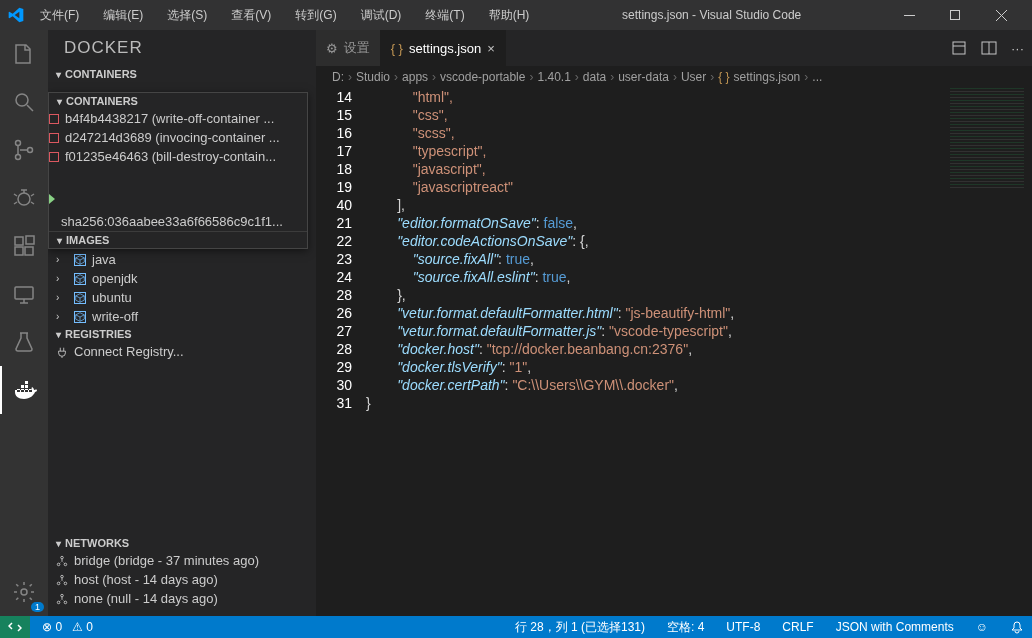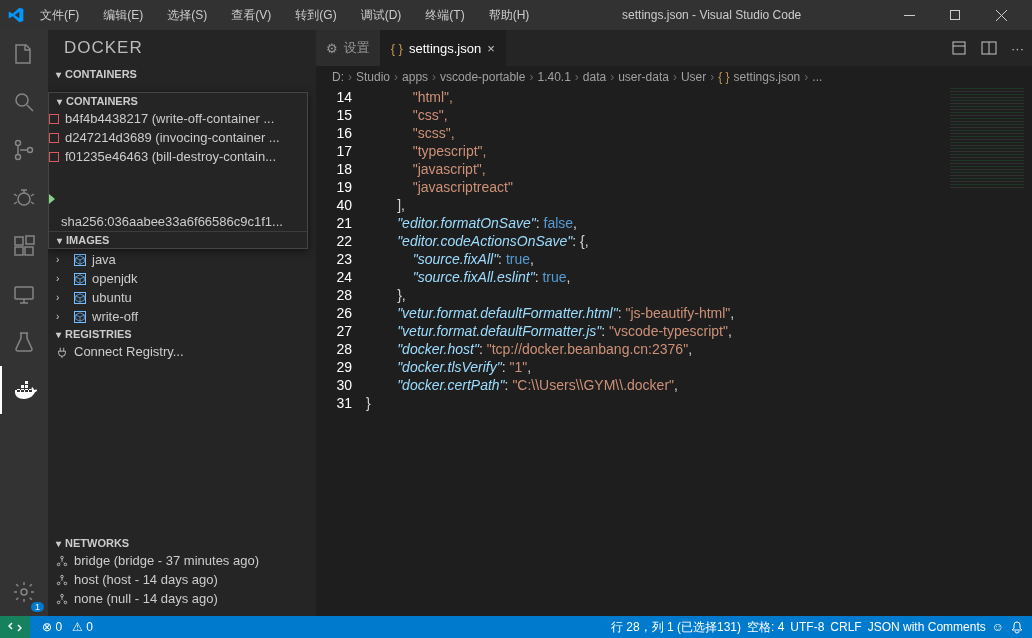--- a/index.html
+++ b/index.html
@@ -63,21 +63,21 @@
 .tok-key { color: #9cdcfe; font-style: italic; }
 .tok-bool { color: #569cd6; }
 .tok-punc { color: #d4d4d4; }
 
 .minimap { position: absolute; right: 0; top: 0; width: 90px; height: 140px; background: linear-gradient(#1e1e1e 0%, #1e1e1e 100%); opacity: 0.6; }
 .minimap::before { content: ""; position: absolute; top: 0; left: 8px; right: 8px; height: 100px; background: repeating-linear-gradient(#2a5 0 1px, transparent 1px 3px, #888 3px 4px, transparent 4px 6px); opacity: 0.3; }
 
 
 .statusbar { height: 22px; background: #007acc; display: flex; align-items: center; font-size: 12px; color: #ffffff; padding: 0 8px; gap: 12px; }
 .statusbar .left { display: flex; align-items: center; gap: 10px; }
-.statusbar .right { margin-left: auto; display: flex; align-items: center; gap: 6px; }
+.statusbar .right { margin-left: auto; display: flex; align-items: center; gap: 22px; }
 .statusbar .remote { background: #16825d; height: 22px; display: flex; align-items: center; padding: 0 8px; margin-left: -8px; }
 
 svg { display: block; }
 </style>
 </head>
 <body>
 
 <div class="titlebar">
   <svg class="logo" viewBox="0 0 24 24">
       <path fill="#0098ff" d="M23 3L17 1 7 10 2 7 1 8v8l1 1 5-3 10 9 6-2V3zM17 17l-7-5 7-5v10z"></path>

